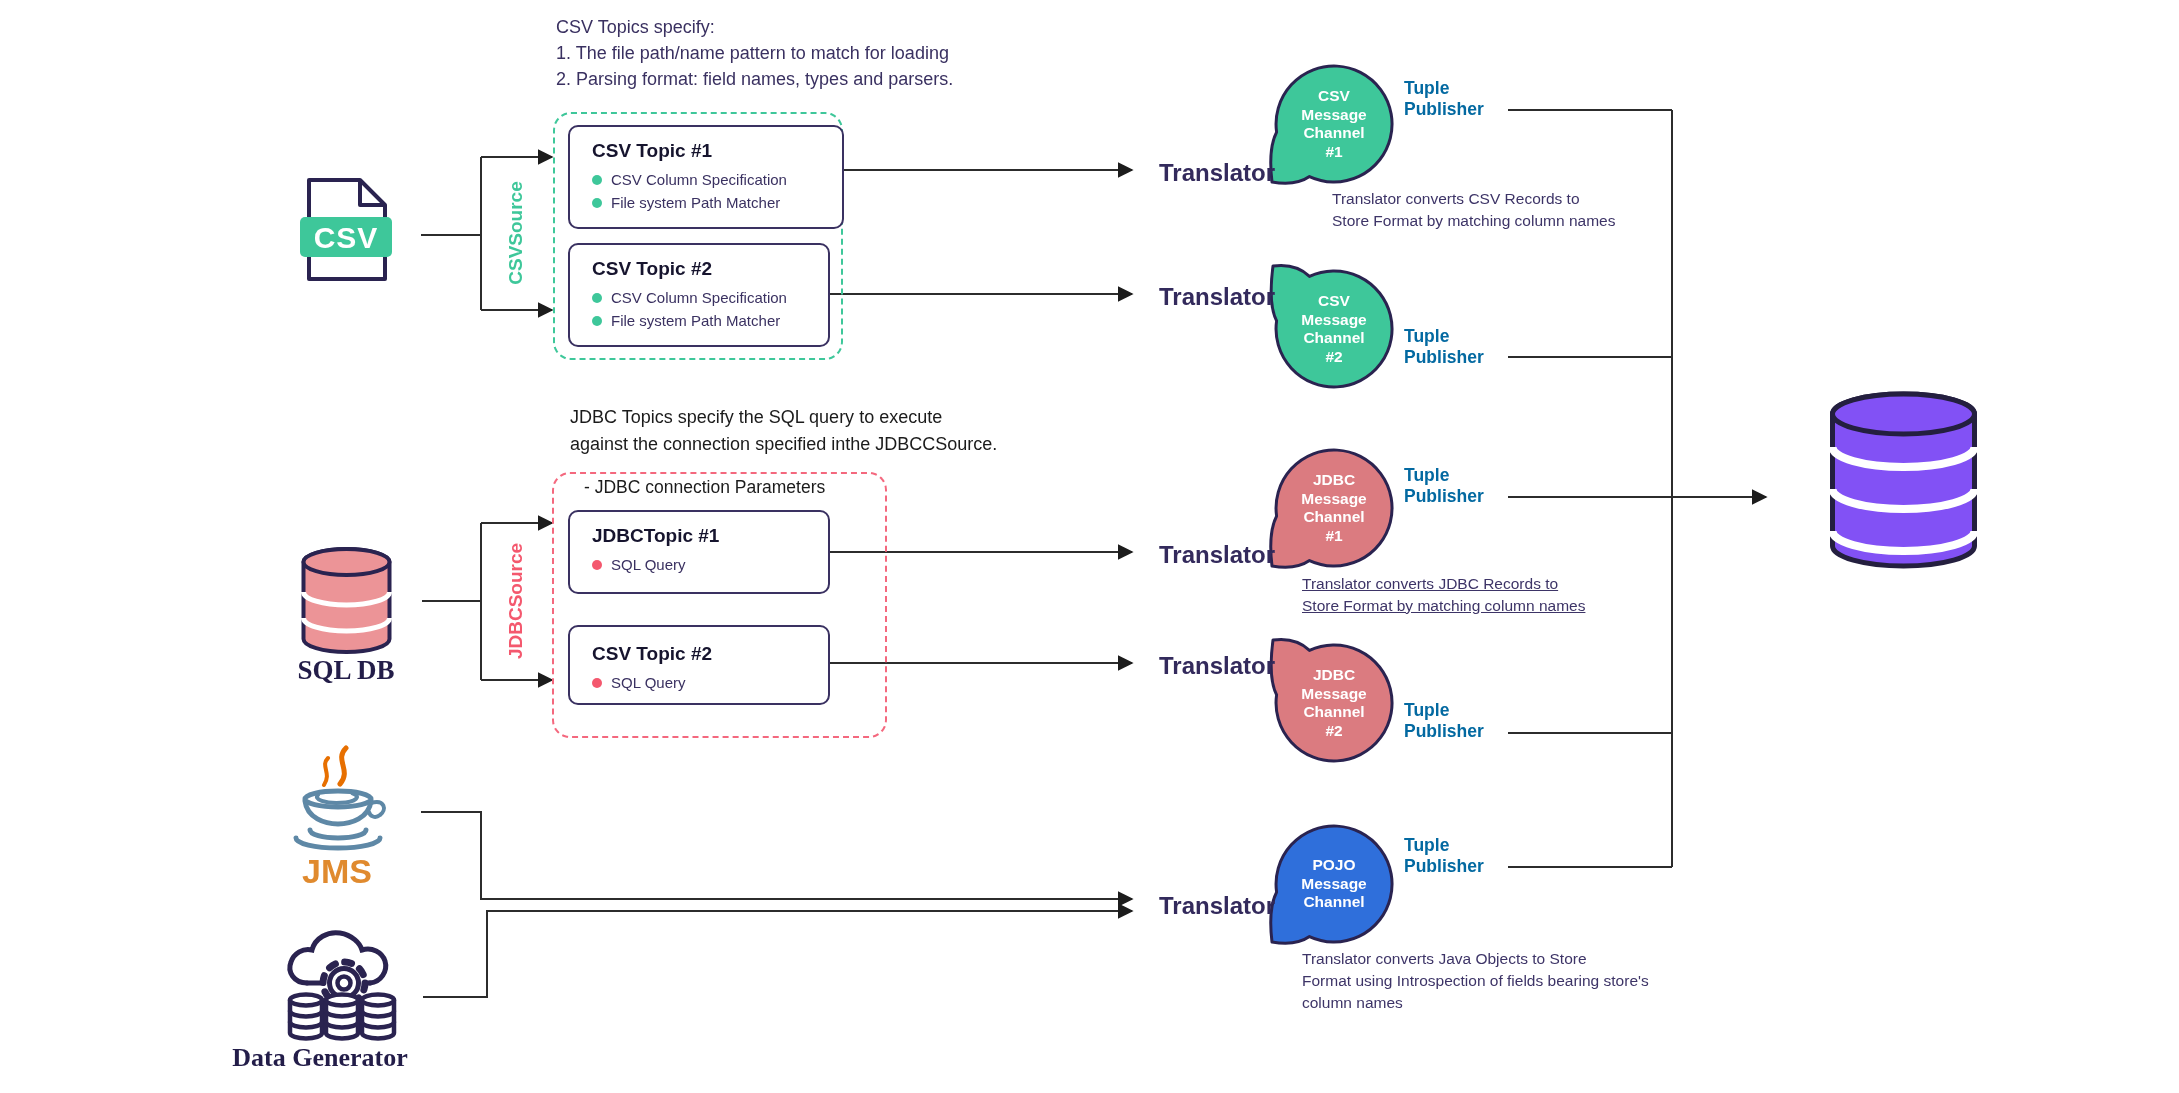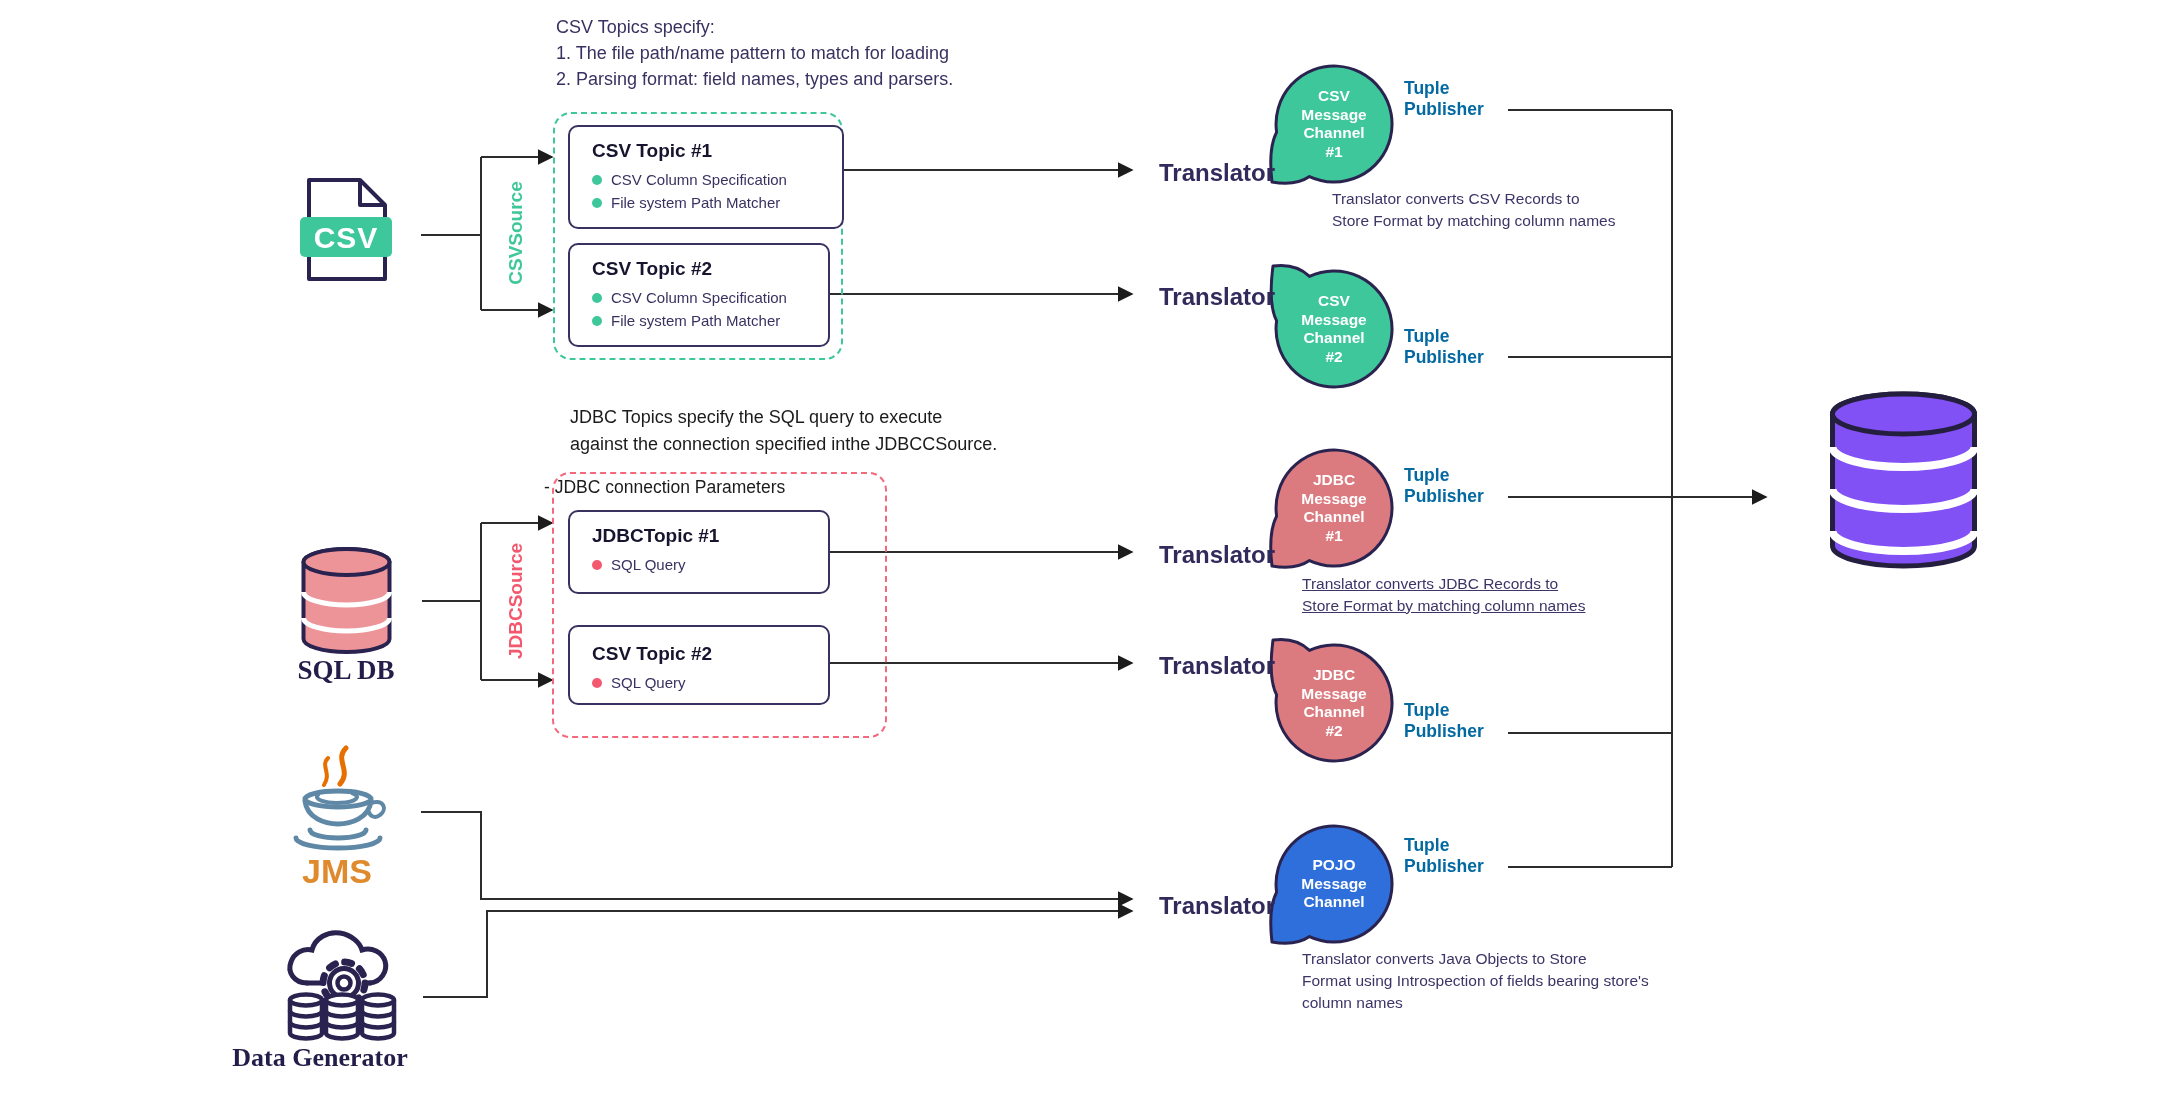--- a/index.html
+++ b/index.html
@@ -179,21 +179,21 @@
         <span class="dot green"></span>
       <span>File system Path Matcher</span>
       </div>
   </div>
 
   <div class="abs note dark preline" style="left:558px; top:404px; width:600px;margin-left:12px;">JDBC Topics specify the SQL query to execute
 against the connection specified inthe JDBCCSource.</div>
 
   <div class="dashedbox pink" style="left:552px; top:472px; width:335px; height:266px;"></div>
 
-  <div class="abs" style="left:544px; top:477px; font-size:17.5px; color:#1B1B1B; z-index:3;">- JDBC connection Parameters</div>
+  <div class="abs" style="left:584px; top:477px; font-size:17.5px; color:#1B1B1B; z-index:3;">- JDBC connection Parameters</div>
 
   <div class="vlabel pink" style="left:436px; top:590px;">JDBCSource</div>
 
   <div class="biglabel" style="left:286px; top:655px; width:120px; font-size:27px;">SQL DB</div>
 
   <div class="topicbox" style="left:568px; top:510px; width:262px; height:84px;">
     <div class="title">JDBCTopic #1</div>
     <div class="bullet">
         <span class="dot pink"></span>
       <span>SQL Query</span>

